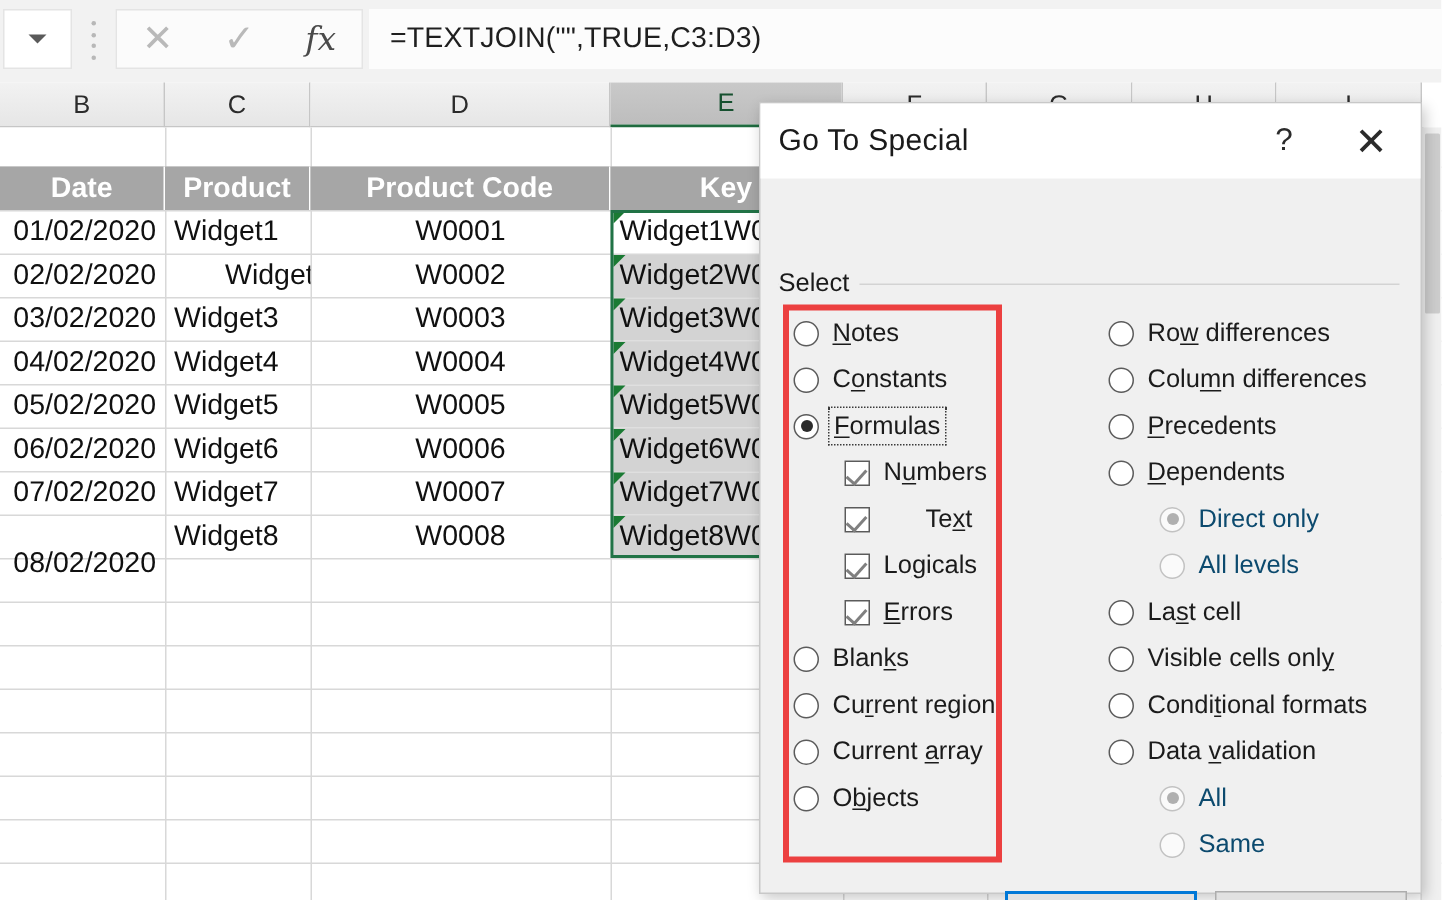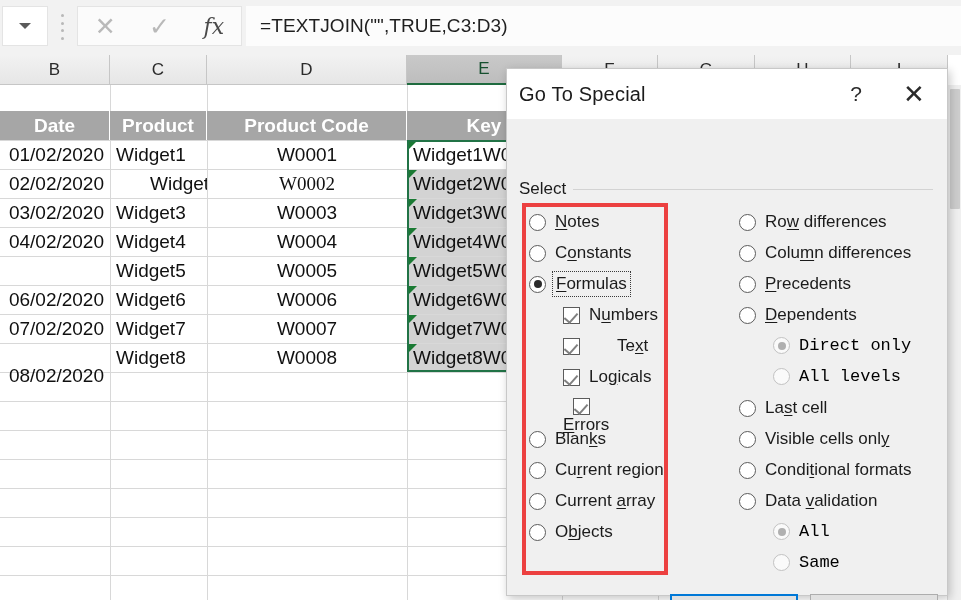--- a/index.html
+++ b/index.html
@@ -147,21 +147,21 @@
   .group-rule {
     position: absolute; left: 12px; right: 14px; top: 70px; height: 1px;
     background: #d3d3d3;
   }
 
   .opt {
     position: absolute; display: flex; align-items: center;
     font-size: 17px; color: #1b1b1b;
   }
   .opt.sub { color: #1b1b1b; }
-  .opt.disabled { color: #000000; font-family: Liberation Mono, monospace; }
+  .opt.disabled { color: #0c4a6e; }
 
   .radio {
     width: 17px; height: 17px; border-radius: 50%;
     border: 1.6px solid #5b5b5b; background: #fff;
     margin-right: 9px; flex: 0 0 auto;
     display: flex; align-items: center; justify-content: center;
   }
   .radio.checked::after {
     content: ""; width: 8px; height: 8px; border-radius: 50%; background: #2b2b2b;
   }
@@ -267,36 +267,37 @@
       <div class="hdr-cell" style="left: 207px; width: 200px; top: 26px;">Product Code</div>
       <div class="hdr-cell" style="left: 407px; width: 155px; top: 26px;">Key</div>
       <div class="cell c-right" style="left: 0px; width: 110px; top: 55px;">01/02/2020</div>
       <div class="cell c-left" style="left: 110px; width: 97px; top: 55px;">Widget1</div>
       <div class="cell c-center" style="left: 207px; width: 200px; top: 55px;">W0001</div>
       <div class="cell c-left" style="left: 407px; width: 155px; top: 55px;">Widget1W0001</div>
       <div class="err-tri" style="left: 409px; top: 56px;"></div>
       <div class="sel-fill" style="left: 409px; top: 85px; width: 151px; height: 28px;"></div>
       <div class="cell c-right" style="left: 0px; width: 110px; top: 84px;">02/02/2020</div>
       <div class="cell c-left" style="left: 110px; width: 97px; top: 84px; padding-left: 40px;">Widget2</div>
-      <div class="cell c-center" style="left: 207px; width: 200px; top: 84px; font-family: Liberation Serif, serif;">W0002</div>
+      <div class="cell c-center" style="left: 207px; width: 200px; top: 84px;">W0002</div>
       <div class="cell c-left" style="left: 407px; width: 155px; top: 84px;">Widget2W0002</div>
       <div class="err-tri" style="left: 409px; top: 85px;"></div>
       <div class="sel-fill" style="left: 409px; top: 114px; width: 151px; height: 28px;"></div>
       <div class="cell c-right" style="left: 0px; width: 110px; top: 113px;">03/02/2020</div>
       <div class="cell c-left" style="left: 110px; width: 97px; top: 113px;">Widget3</div>
       <div class="cell c-center" style="left: 207px; width: 200px; top: 113px;">W0003</div>
       <div class="cell c-left" style="left: 407px; width: 155px; top: 113px;">Widget3W0003</div>
       <div class="err-tri" style="left: 409px; top: 114px;"></div>
       <div class="sel-fill" style="left: 409px; top: 143px; width: 151px; height: 28px;"></div>
       <div class="cell c-right" style="left: 0px; width: 110px; top: 142px;">04/02/2020</div>
       <div class="cell c-left" style="left: 110px; width: 97px; top: 142px;">Widget4</div>
       <div class="cell c-center" style="left: 207px; width: 200px; top: 142px;">W0004</div>
       <div class="cell c-left" style="left: 407px; width: 155px; top: 142px;">Widget4W0004</div>
       <div class="err-tri" style="left: 409px; top: 143px;"></div>
       <div class="sel-fill" style="left: 409px; top: 172px; width: 151px; height: 28px;"></div>
+      <div class="cell c-right" style="left: 0px; width: 110px; top: 171px;">05/02/2020</div>
       <div class="cell c-left" style="left: 110px; width: 97px; top: 171px;">Widget5</div>
       <div class="cell c-center" style="left: 207px; width: 200px; top: 171px;">W0005</div>
       <div class="cell c-left" style="left: 407px; width: 155px; top: 171px;">Widget5W0005</div>
       <div class="err-tri" style="left: 409px; top: 172px;"></div>
       <div class="sel-fill" style="left: 409px; top: 201px; width: 151px; height: 28px;"></div>
       <div class="cell c-right" style="left: 0px; width: 110px; top: 200px;">06/02/2020</div>
       <div class="cell c-left" style="left: 110px; width: 97px; top: 200px;">Widget6</div>
       <div class="cell c-center" style="left: 207px; width: 200px; top: 200px;">W0006</div>
       <div class="cell c-left" style="left: 407px; width: 155px; top: 200px;">Widget6W0006</div>
       <div class="err-tri" style="left: 409px; top: 201px;"></div>
@@ -348,21 +349,21 @@
             <span class="opt-label">N<u>u</u>mbers</span>
           </div>
           <div class="opt sub" style="left: 56px; top: 217px; gap: 28px;">
             <span class="checkbox checked"></span>
             <span class="opt-label">Te<u>x</u>t</span>
           </div>
           <div class="opt sub" style="left: 56px; top: 248px;">
             <span class="checkbox checked"></span>
             <span class="opt-label">Lo<u>g</u>icals</span>
           </div>
-          <div class="opt sub" style="left: 56px; top: 279px; flex-direction: column;">
+          <div class="opt sub" style="left: 56px; top: 279px;">
             <span class="checkbox checked"></span>
             <span class="opt-label"><u>E</u>rrors</span>
           </div>
           <div class="opt" style="left: 22px; top: 310px;">
             <span class="radio"></span>
             <span class="opt-label">Blan<u>k</u>s</span>
           </div>
           <div class="opt" style="left: 22px; top: 341px;">
             <span class="radio"></span>
             <span class="opt-label">Cu<u>r</u>rent region</span>

